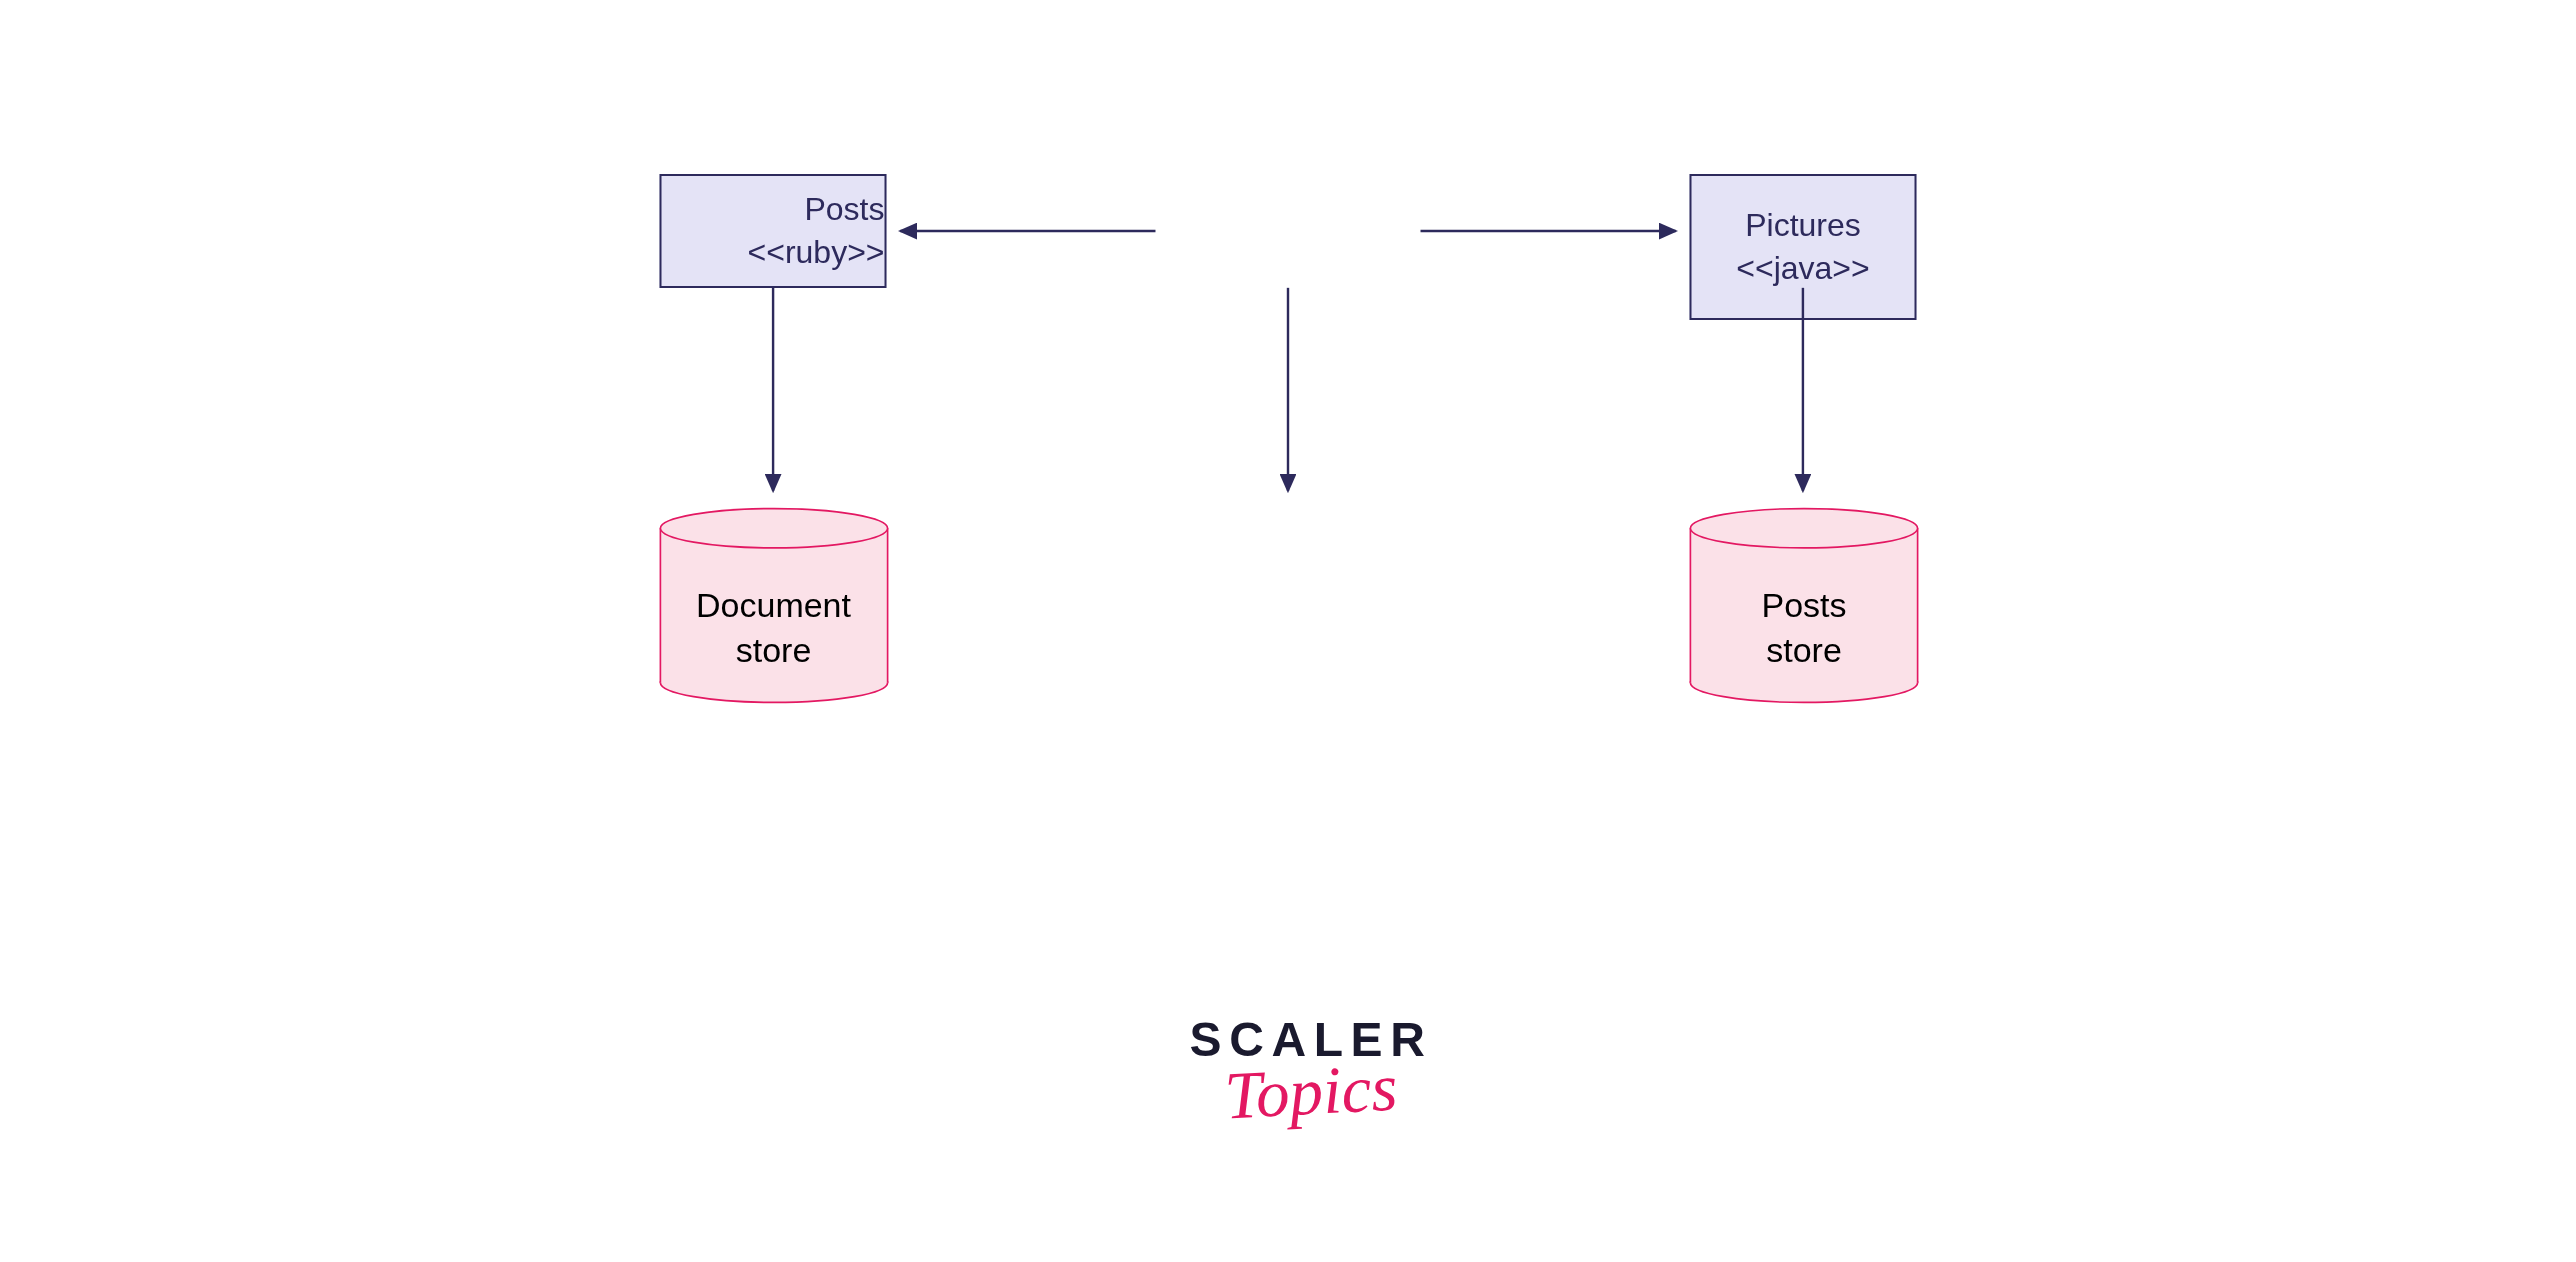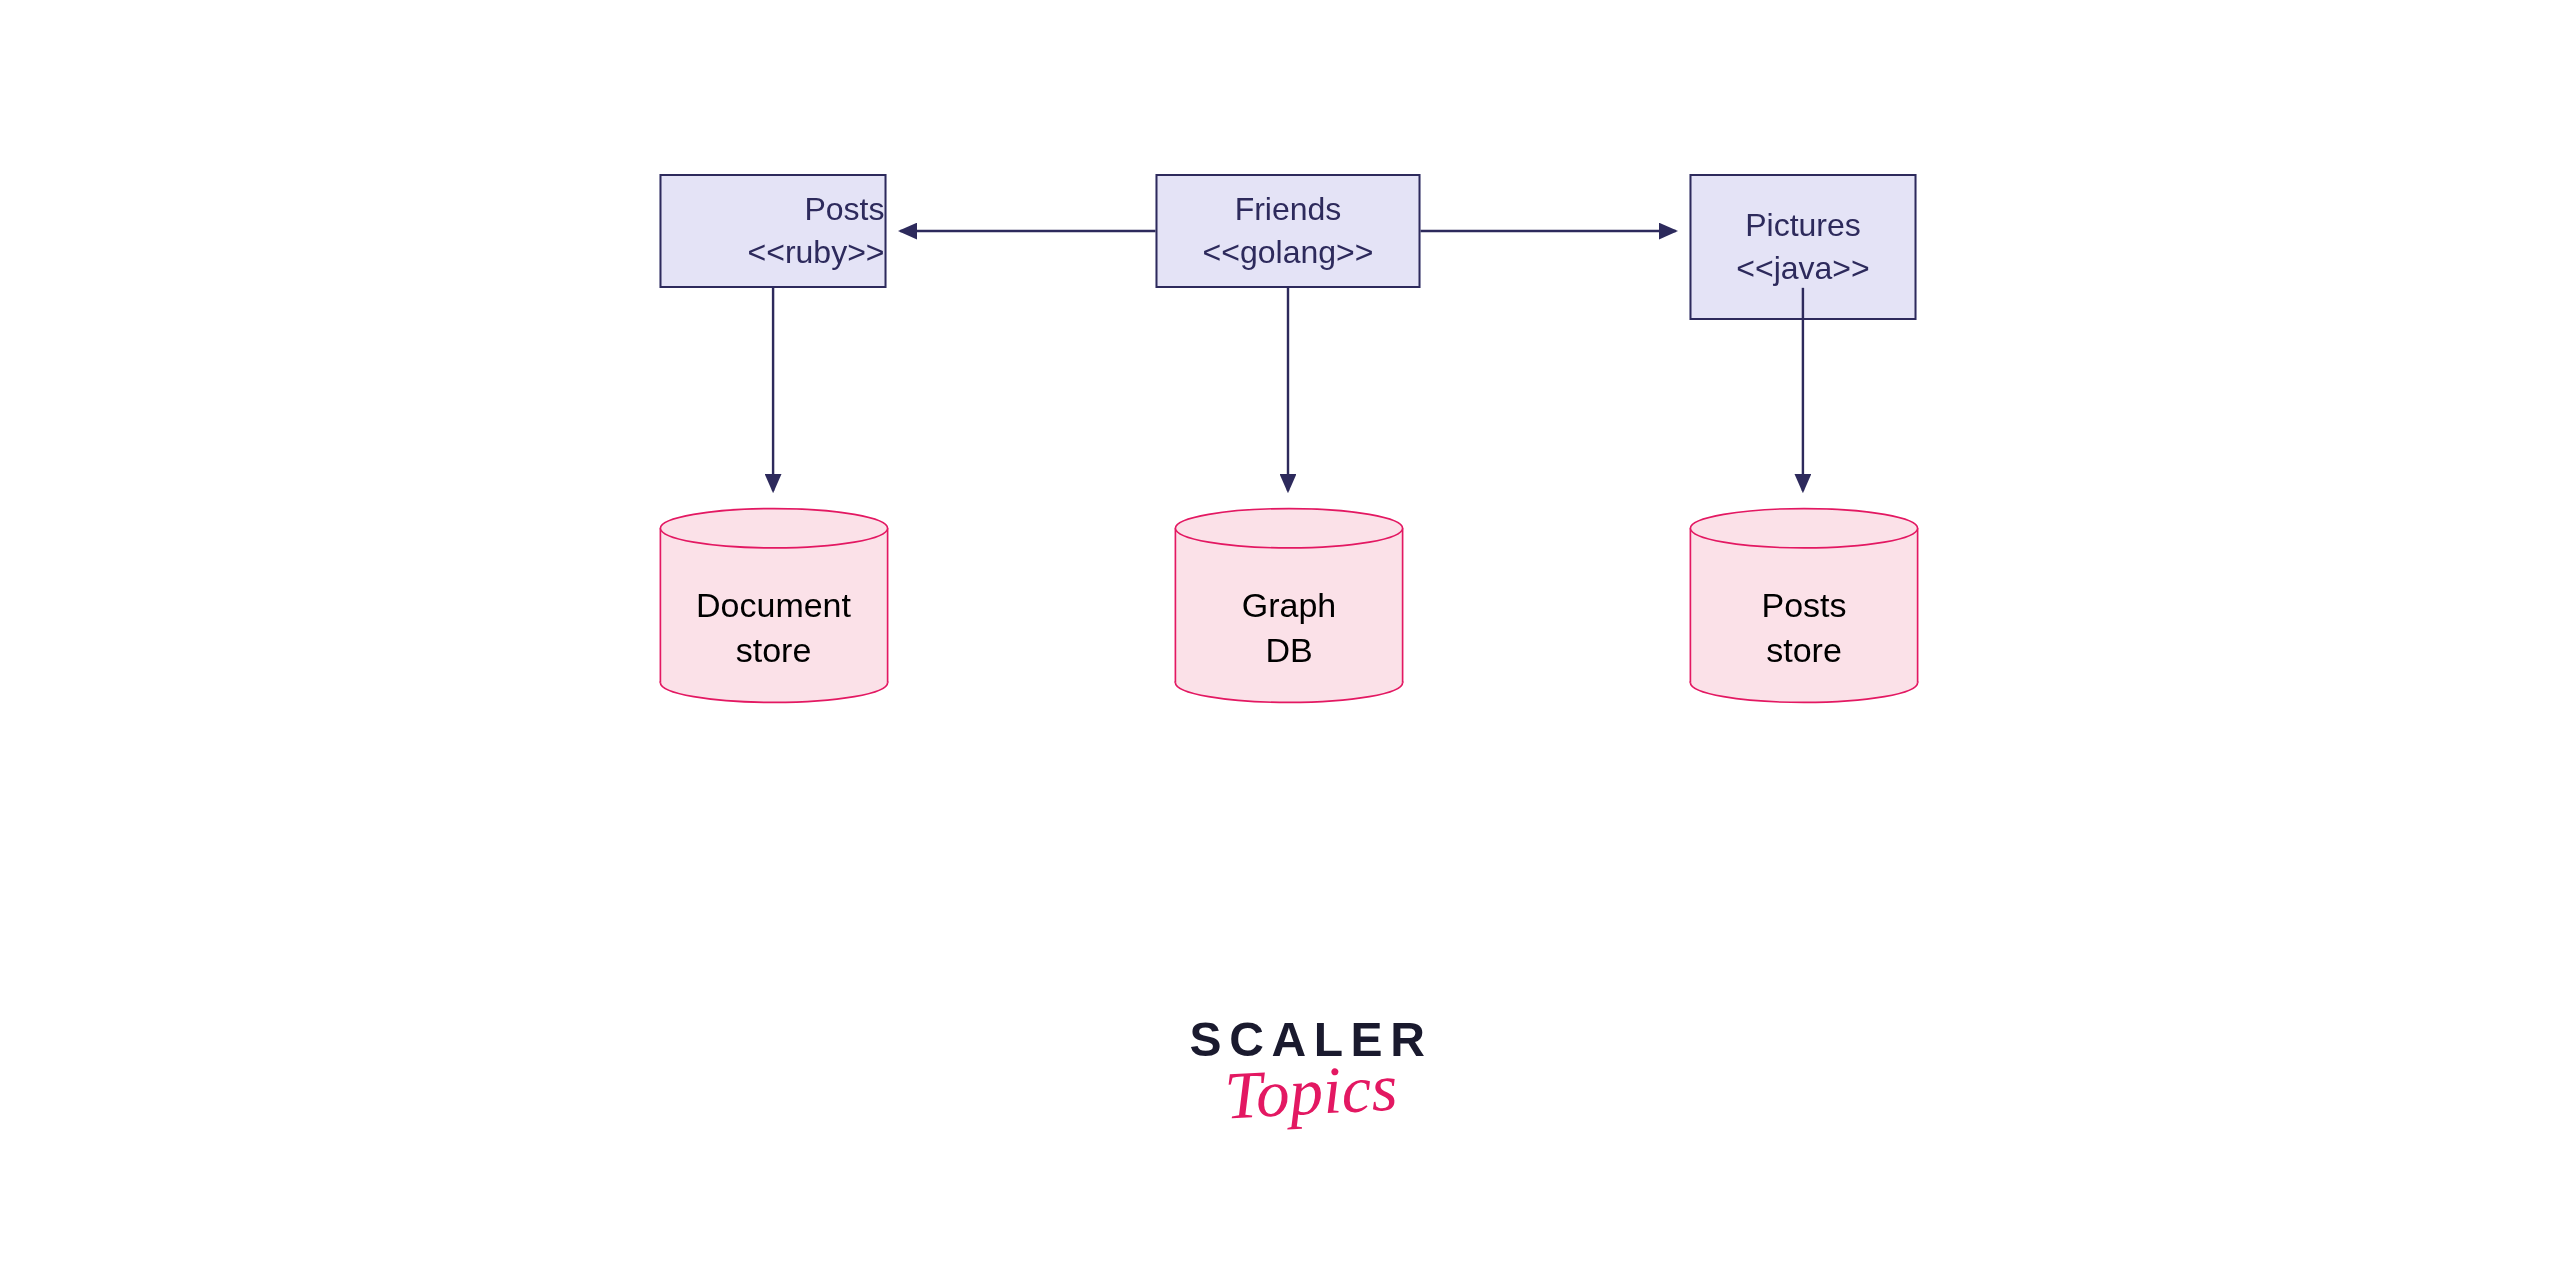--- a/index.html
+++ b/index.html
@@ -85,24 +85,20 @@
 </head>
 <body>
 
 <div class="diagram">
 
   <div class="service-box" style="left:0; top:0; width:227px; height:114px;align-items:flex-end;">
     <div class="title">Posts</div>
     <div class="tech">&lt;&lt;ruby&gt;&gt;</div>
   </div>
 
-  <div class="service-box" style="left:496px; top:0; width:265px; height:114px;">
-    <div class="title">Friends</div>
-    <div class="tech">&lt;&lt;golang&gt;&gt;</div>
-  </div>
 
   <div class="service-box" style="left:1030px; top:0; width:227px; height:146px;">
     <div class="title">Pictures</div>
     <div class="tech">&lt;&lt;java&gt;&gt;</div>
   </div>
 
   <svg class="arrow-svg" viewBox="0 0 1660 900">
     <defs>
       <marker id="arrowhead" markerWidth="8" markerHeight="7" refX="7" refY="3.5" orient="auto" markerUnits="strokeWidth">
         <polygon points="0 0, 8 3.5, 0 7" fill="#2d2a5c"></polygon>
@@ -127,33 +123,20 @@
       <line x1="2.5" y1="28" x2="2.5" y2="232" stroke="#e31862" stroke-width="2.2"></line>
       <line x1="302.5" y1="28" x2="302.5" y2="232" stroke="#e31862" stroke-width="2.2"></line>
       <ellipse cx="152.5" cy="28" rx="150" ry="26" fill="#fbe1e8" stroke="#e31862" stroke-width="2.2"></ellipse>
     </svg>
     <div class="cyl-label">
       <div>Document</div>
       <div>store</div>
     </div>
   </div>
 
-  <div class="cylinder" style="left:514px; top:333px;">
-    <svg class="cyl-svg" viewBox="0 0 305 260">
-      <ellipse cx="152.5" cy="232" rx="150" ry="26" fill="#fbe1e8" stroke="#e31862" stroke-width="2.2"></ellipse>
-      <rect x="2.5" y="28" width="300" height="204" fill="#fbe1e8"></rect>
-      <line x1="2.5" y1="28" x2="2.5" y2="232" stroke="#e31862" stroke-width="2.2"></line>
-      <line x1="302.5" y1="28" x2="302.5" y2="232" stroke="#e31862" stroke-width="2.2"></line>
-      <ellipse cx="152.5" cy="28" rx="150" ry="26" fill="#fbe1e8" stroke="#e31862" stroke-width="2.2"></ellipse>
-    </svg>
-    <div class="cyl-label">
-      <div>Graph</div>
-      <div>DB</div>
-    </div>
-  </div>
 
   <div class="cylinder" style="left:1029px; top:333px;">
     <svg class="cyl-svg" viewBox="0 0 305 260">
       <ellipse cx="152.5" cy="232" rx="150" ry="26" fill="#fbe1e8" stroke="#e31862" stroke-width="2.2"></ellipse>
       <rect x="2.5" y="28" width="300" height="204" fill="#fbe1e8"></rect>
       <line x1="2.5" y1="28" x2="2.5" y2="232" stroke="#e31862" stroke-width="2.2"></line>
       <line x1="302.5" y1="28" x2="302.5" y2="232" stroke="#e31862" stroke-width="2.2"></line>
       <ellipse cx="152.5" cy="28" rx="150" ry="26" fill="#fbe1e8" stroke="#e31862" stroke-width="2.2"></ellipse>
     </svg>
     <div class="cyl-label">

